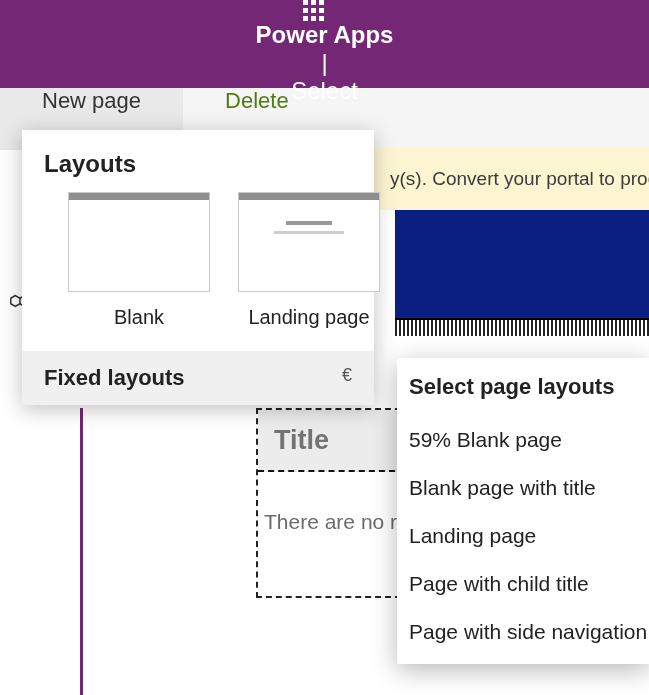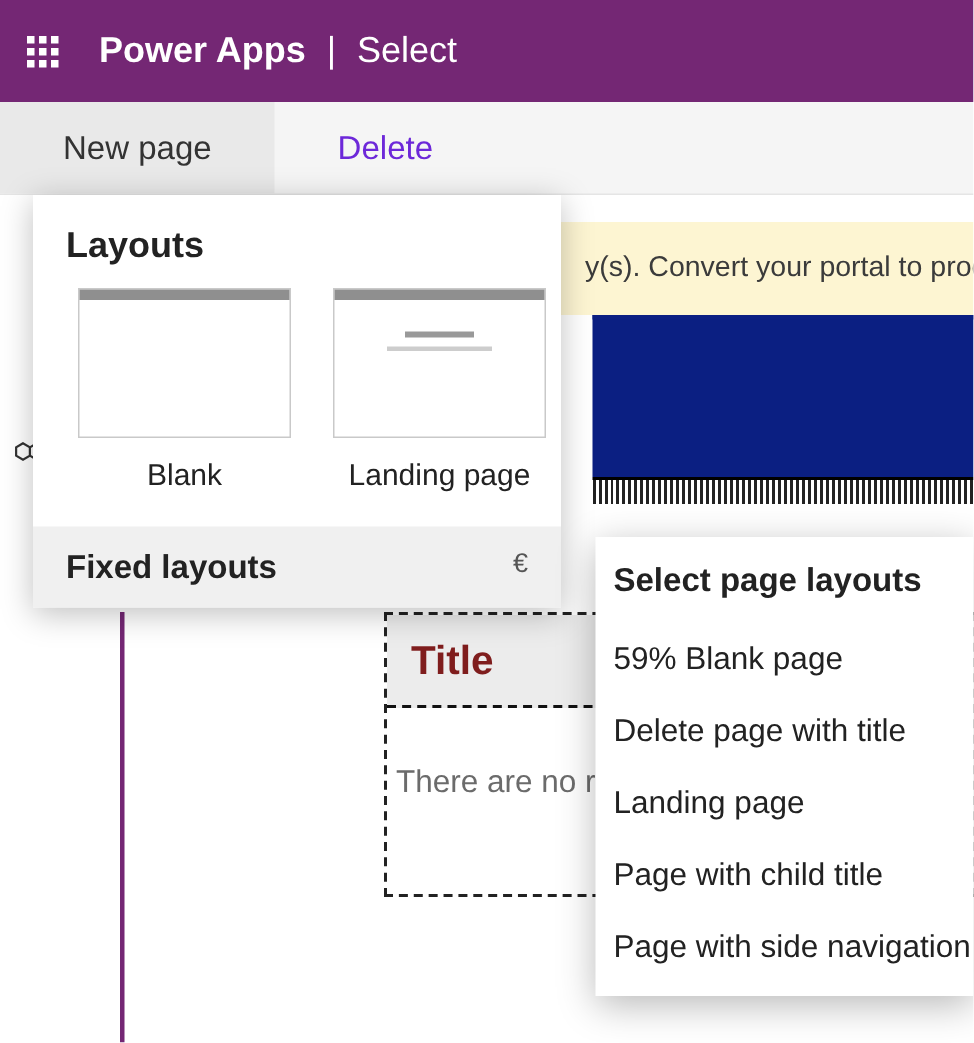--- a/index.html
+++ b/index.html
@@ -5,27 +5,28 @@
   * { box-sizing: border-box; margin: 0; padding: 0; }
   body {
     font-family: "Segoe UI", -apple-system, sans-serif;
     width: 649px;
     height: 695px;
     overflow: hidden;
     background: #fff;
     position: relative;
   }
   .header {
-    height: 68px;
+    height: 88px;
     background: #742774;
     color: #fff;
     display: flex;
     align-items: center;
     padding: 0 12px;
     font-size: 24px;
+    flex-direction: column;
   }
   .waffle {
     width: 32px; height: 32px;
     display: grid;
     grid-template-columns: repeat(3, 5px);
     grid-template-rows: repeat(3, 5px);
     gap: 3px;
     align-content: center;
     justify-content: center;
     margin-right: 22px;
@@ -37,27 +38,26 @@
   .toolbar {
     height: 62px;
     background: #f5f5f5;
     display: flex;
     align-items: stretch;
     border-bottom: 1px solid #e5e5e5;
     font-size: 22px;
   }
   .toolbar-btn {
     display: flex;
-    align-items: center;
     padding: 0 42px;
     color: #333;
     cursor: pointer;
   }
   .toolbar-btn.active { background: #e9e9e9; }
-  .toolbar-btn.disabled { color: #6d28d9; }
+  .toolbar-btn.disabled { color: #4d7c0f; }
   .left-rail {
     position: absolute;
     left: 0; top: 130px;
     width: 40px;
     height: 565px;
   }
   .rail-icon {
     position: absolute;
     left: 8px; top: 160px;
     width: 22px; height: 22px;
@@ -106,21 +106,21 @@
     background: #fff;
   }
   .title-band {
     height: 62px;
     background: #ececec;
     border-bottom: 2px dashed #111;
     display: flex; align-items: center;
     padding-left: 16px;
   }
   .title-band span {
-    color: #7f1d1d;
+    color: #737373;
     font-size: 27px;
     font-weight: 700;
   }
   .canvas-body {
     padding: 38px 6px 0 6px;
     color: #6b6b6b;
     font-size: 21px;
     white-space: nowrap;
     overflow: hidden;
   }
@@ -137,20 +137,21 @@
   .fly-section-head {
     padding: 20px 22px 14px 22px;
     font-size: 24px;
     font-weight: 700;
     color: #222;
   }
   .fly-row {
     display: flex;
     gap: 28px;
     padding: 0 30px 22px 30px;
+    margin-left: 16px;
   }
   .layout-card { width: 142px; text-align: center; cursor: pointer; }
   .thumb {
     width: 142px; height: 100px;
     border: 1px solid #c9c9c9;
     background: #fff;
     position: relative;
   }
   .thumb .topbar { position: absolute; top:0; left:0; right:0; height: 7px; background:#8f8f8f; }
   .thumb.landing .line1 { position:absolute; top:28px; left:50%; transform:translateX(-50%); width:46px; height:4px; background:#999;}
@@ -258,17 +259,17 @@
   </div>
   <div class="fixed-row">
     <span>Fixed layouts</span>
     <span class="chev">€</span>
   </div>
 </div>
 
 <div class="templates">
   <div class="tmpl-head">Select page layouts</div>
   <div class="tmpl-item">59% Blank page</div>
-  <div class="tmpl-item">Delete page with title</div>
+  <div class="tmpl-item">Blank page with title</div>
   <div class="tmpl-item">Landing page</div>
   <div class="tmpl-item">Page with child title</div>
   <div class="tmpl-item">Page with side navigation</div>
 </div>
 
 </body></html>

